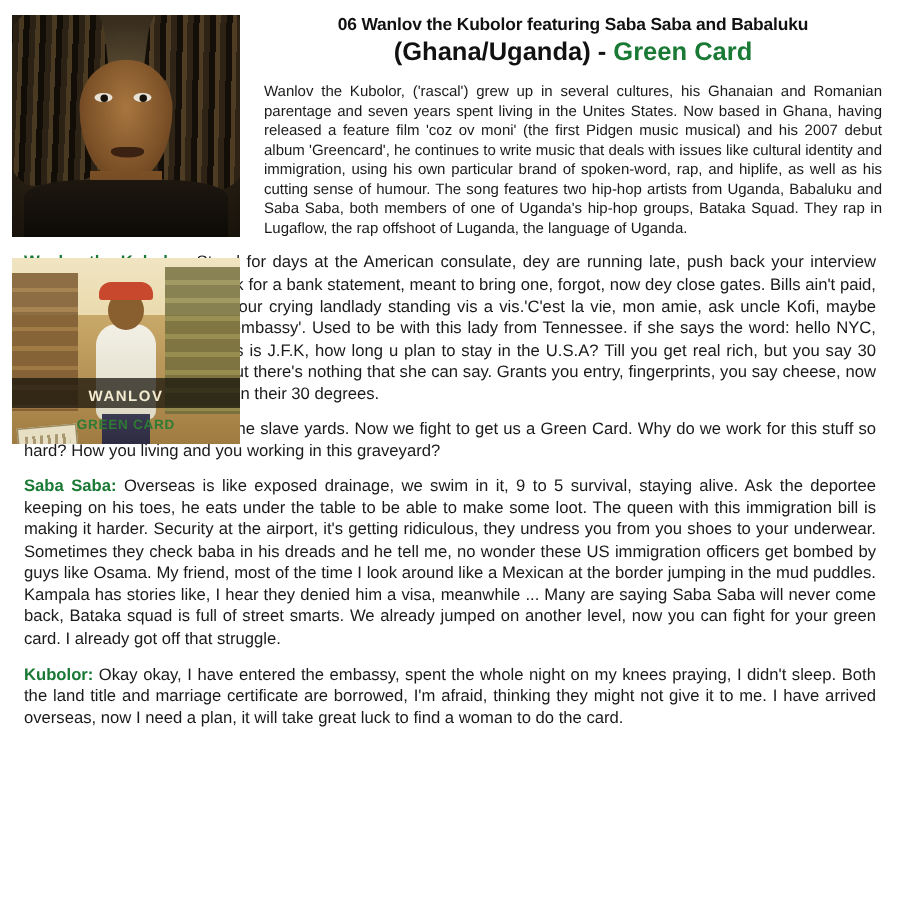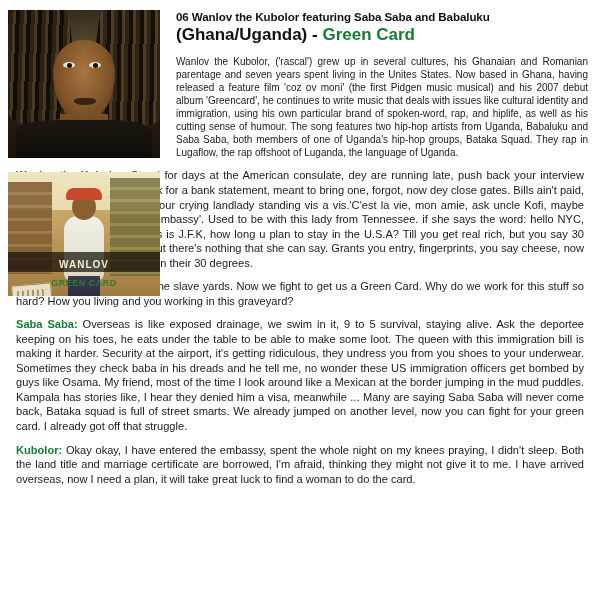--- a/index.html
+++ b/index.html
@@ -22,20 +22,21 @@
     width: 600px;
     height: 598px;
     padding: 10px 8px 6px 8px;
   }
 
   
   .header {
     margin-left: 168px;
     padding-right: 4px;
     line-height: 1.25;
+    text-align: center;
   }
   .header-title {
     font-size: 11.6px;
     font-weight: bold;
     color: #111;
     letter-spacing: -0.1px;
   }
   .header-sub {
     font-size: 17px;
     font-weight: bold;

